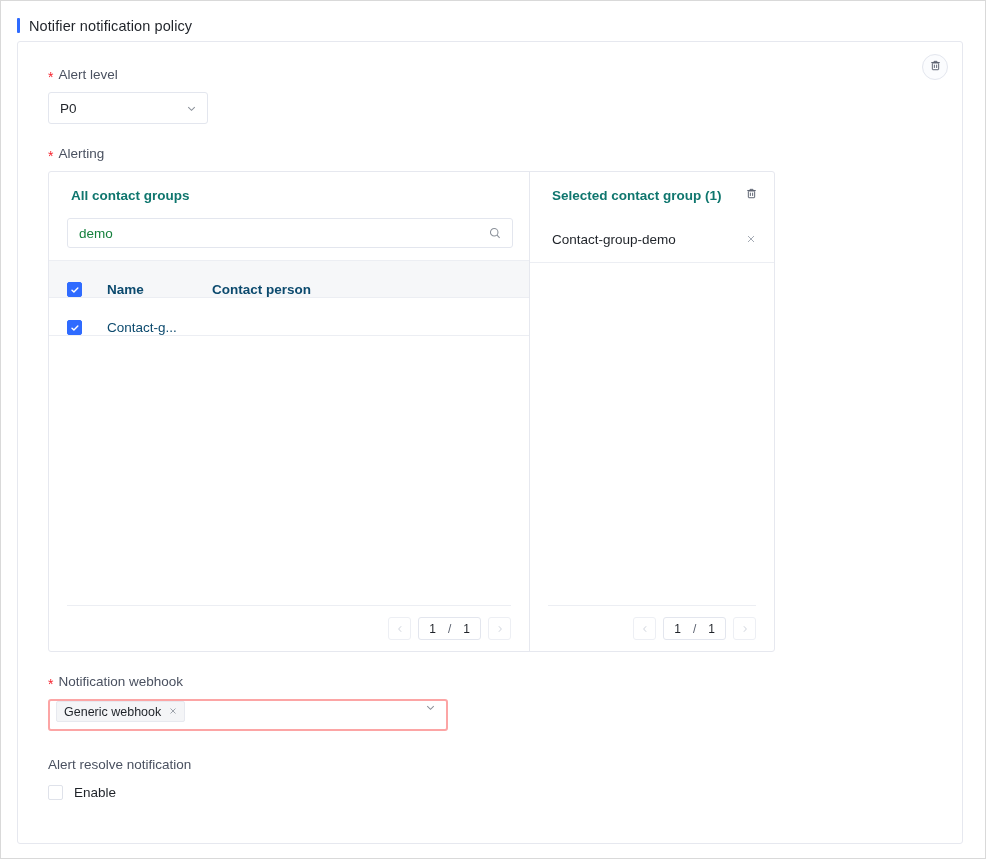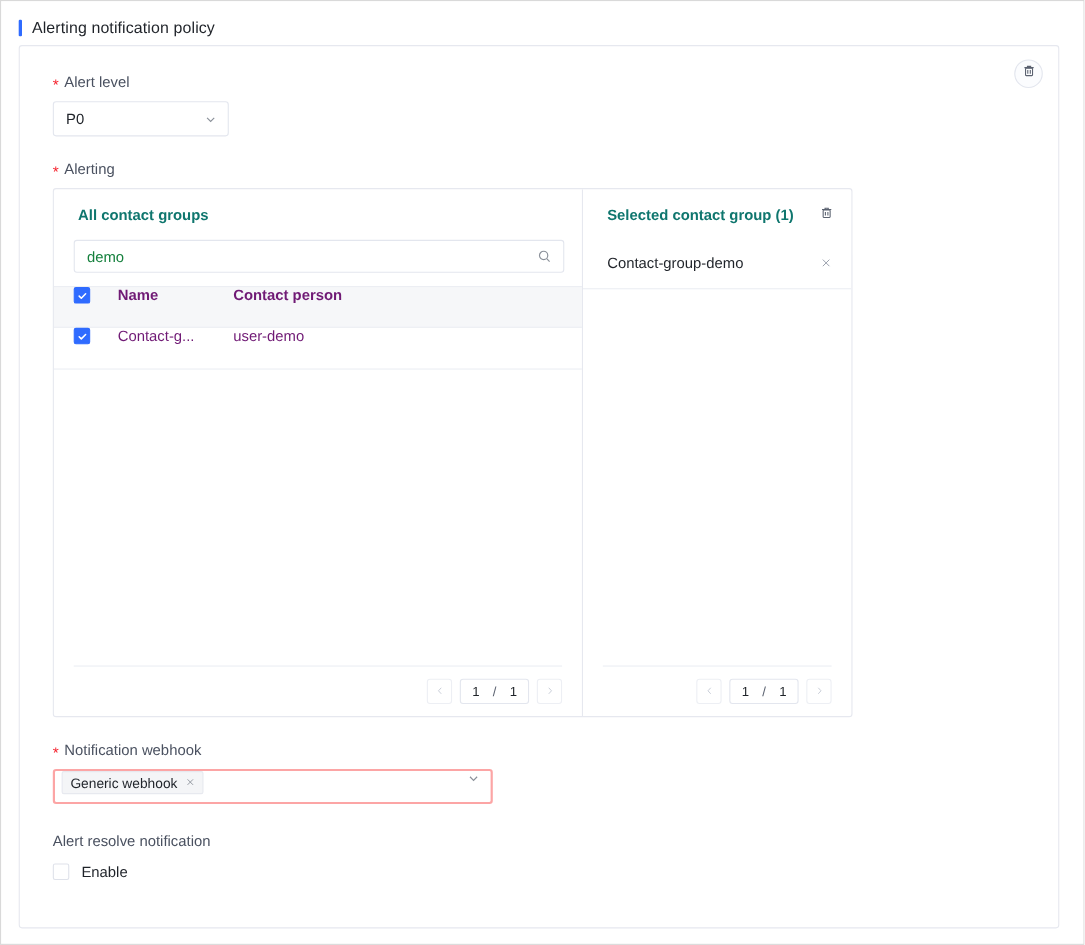--- a/index.html
+++ b/index.html
@@ -136,25 +136,25 @@
     font-size: 13.5px;
     color: #15803d;
     background: transparent;
     padding: 0;
   }
   .search-icon { color: #8a9099; display: flex; }
 
   
   .tbl { margin-top: 12px; }
   .trow {
-    display: flex; align-items: flex-start;
+    display: flex; align-items: flex-end;
     height: 38px;
     padding-left: 18px;
     font-size: 13.5px;
-    color: #701a75;
+    color: #0c4a6e;
   }
   .trow.head {
     background: #f6f7f9;
     font-weight: bold;
     border-top: 1px solid #eceef3;
     border-bottom: 1px solid #eceef3;
   }
   .trow.body { border-bottom: 1px solid #eceef3; }
   .col-check { width: 40px; flex: 0 0 auto; display: flex; align-items: center; }
   .col-name  { width: 105px; flex: 0 0 auto; overflow: hidden; white-space: nowrap; }
@@ -253,21 +253,21 @@
   }
   .cb-lg { width: 15px; height: 15px; border-radius: 2px; }
 </style>
 </head>
 <body>
 
 <div class="page">
 
   <div class="title-row">
     <div class="title-accent"></div>
-    <div class="title-text">Alerting notification policy</div>
+    <div class="title-text">Notifier notification policy</div>
   </div>
 
   <div class="card">
     <div class="card-inner">
 
       <div class="delete-circle">
         <span>
           <svg width="13" height="13" viewBox="0 0 16 16" fill="none" stroke="#5b6270" stroke-width="1.2">
             <path d="M2.8 4.3h10.4"></path>
             <path d="M6.2 4.3V2.9h3.6v1.4"></path>
@@ -332,21 +332,20 @@
 
               <div class="trow body">
                 <div class="col-check">
                   <span class="cb on">
                     <svg width="10" height="10" viewBox="0 0 12 12" fill="none" stroke="#ffffff" stroke-width="1.7" stroke-linecap="round" stroke-linejoin="round">
                       <path d="M2.4 6.2l2.3 2.3 4.7-4.8"></path>
                     </svg>
                   </span>
                 </div>
                 <div class="col-name">Contact-g...</div>
-                <div class="col-person">user-demo</div>
               </div>
             </div>
 
             <div class="pager-wrap">
               <div class="pager-rule"></div>
               <div class="pager">
                 <div class="pg-arrow">
                   <span>
                     <svg width="10" height="10" viewBox="0 0 16 16" fill="none" stroke="#c7ccd6" stroke-width="1.4">
                       <path d="M9.8 3.6l-4 4.4 4 4.4"></path>

